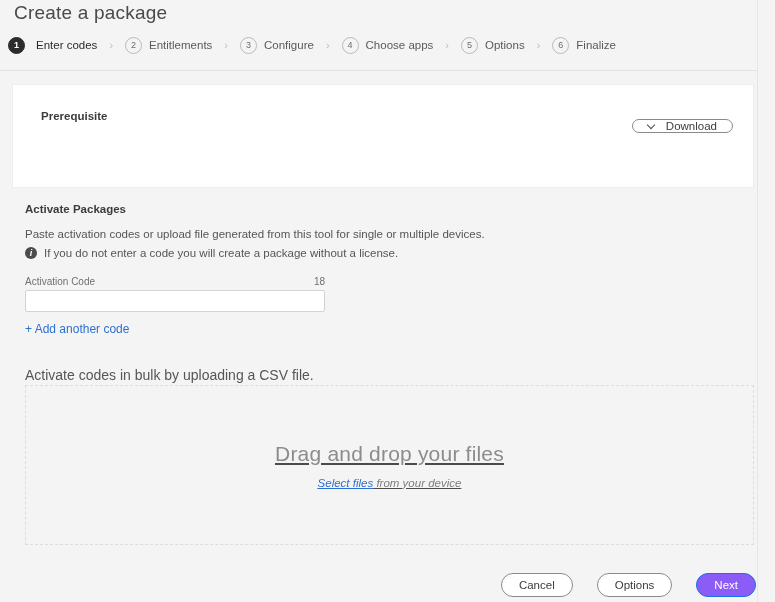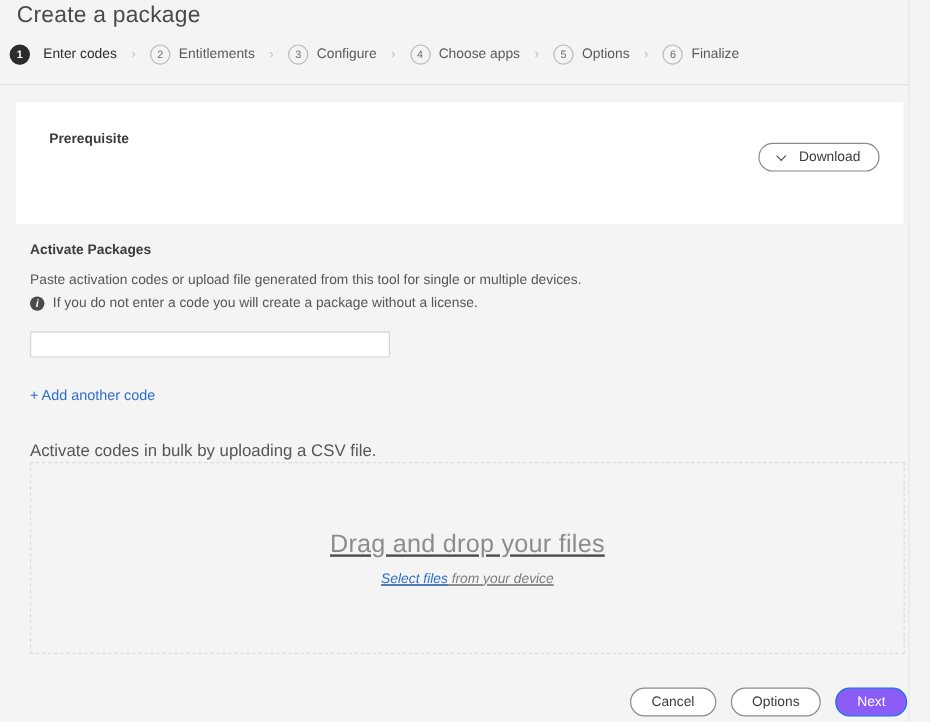--- a/index.html
+++ b/index.html
@@ -115,21 +115,21 @@
     top: 40px;
     width: 340px;
     font-size: 11.5px;
     line-height: 17px;
     color: #565656;
   }
   #download-button {
     position: absolute;
     right: 20px;
     top: 34px;
-    height: 24px;
+    height: 14px;
     min-width: 100px;
     padding: 0 15px;
     border: 1px solid #8a8a8a;
     border-radius: 12px;
     background: #ffffff;
     display: flex;
     align-items: center;
     justify-content: center;
     gap: 10px;
     font-size: 11.5px;
@@ -278,21 +278,21 @@
     font-style: italic;
   }
 
   
   #footer {
     position: absolute;
     right: 19px;
     top: 573px;
     display: flex;
     align-items: center;
-    gap: 12px;
+    gap: 24px;
   }
   .footer-btn {
     height: 24px;
     padding: 0 17px;
     border-radius: 12px;
     font-size: 11.5px;
     font-weight: 500;
     display: flex;
     align-items: center;
     justify-content: center;
@@ -367,20 +367,24 @@
 
 <div id="activate-title">Activate Packages</div>
 <div id="activate-desc">Paste activation codes or upload file generated from this tool for single or multiple devices.</div>
 
 <div id="activate-note">
   <span class="info-icon">i</span>
   <span id="activate-note-text">If you do not enter a code you will create a package without a license.</span>
 </div>
 
 <div id="code-field-wrap">
+  <div id="code-label-row">
+    <span>Activation Code</span>
+    <span>18</span>
+  </div>
   <input id="code-input" type="text" placeholder="" style="">
 </div>
 
 <a id="add-another-code">+ Add another code</a>
 
 <div id="bulk-desc">Activate codes in bulk by uploading a CSV file.</div>
 
 <div id="dropzone">
   <div id="dropzone-title">Drag and drop your files</div>
   <div id="dropzone-sub">

